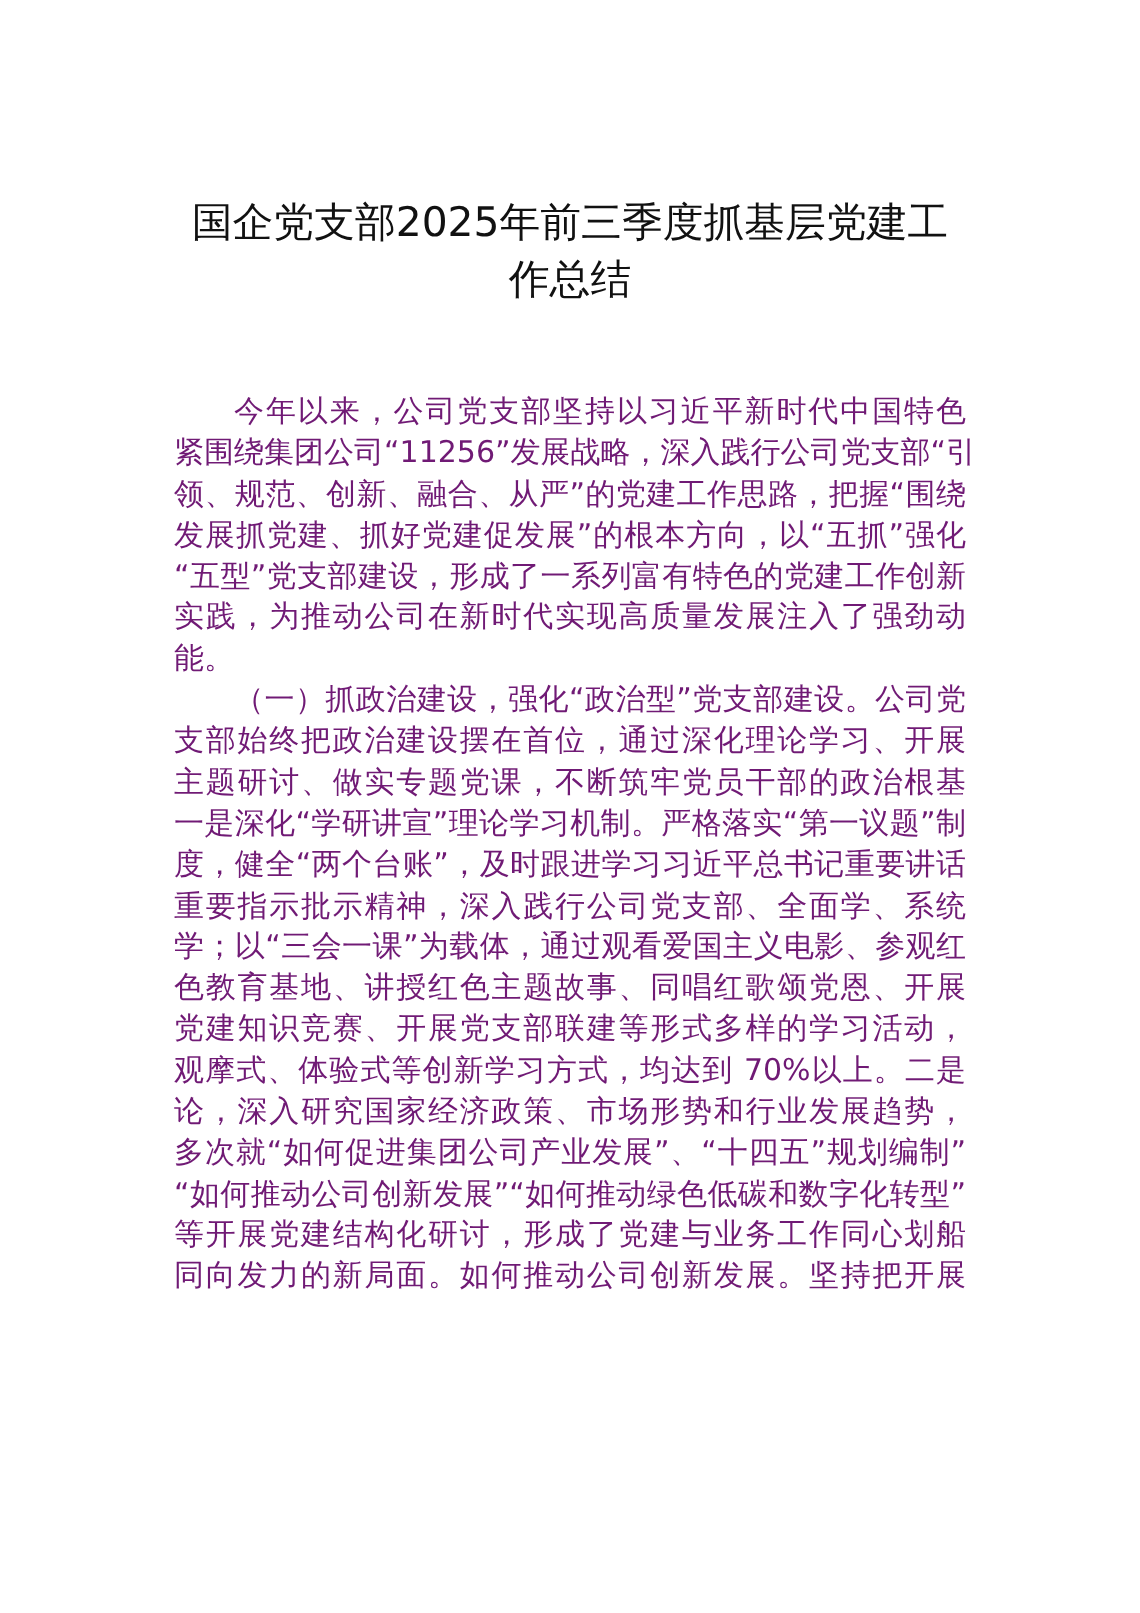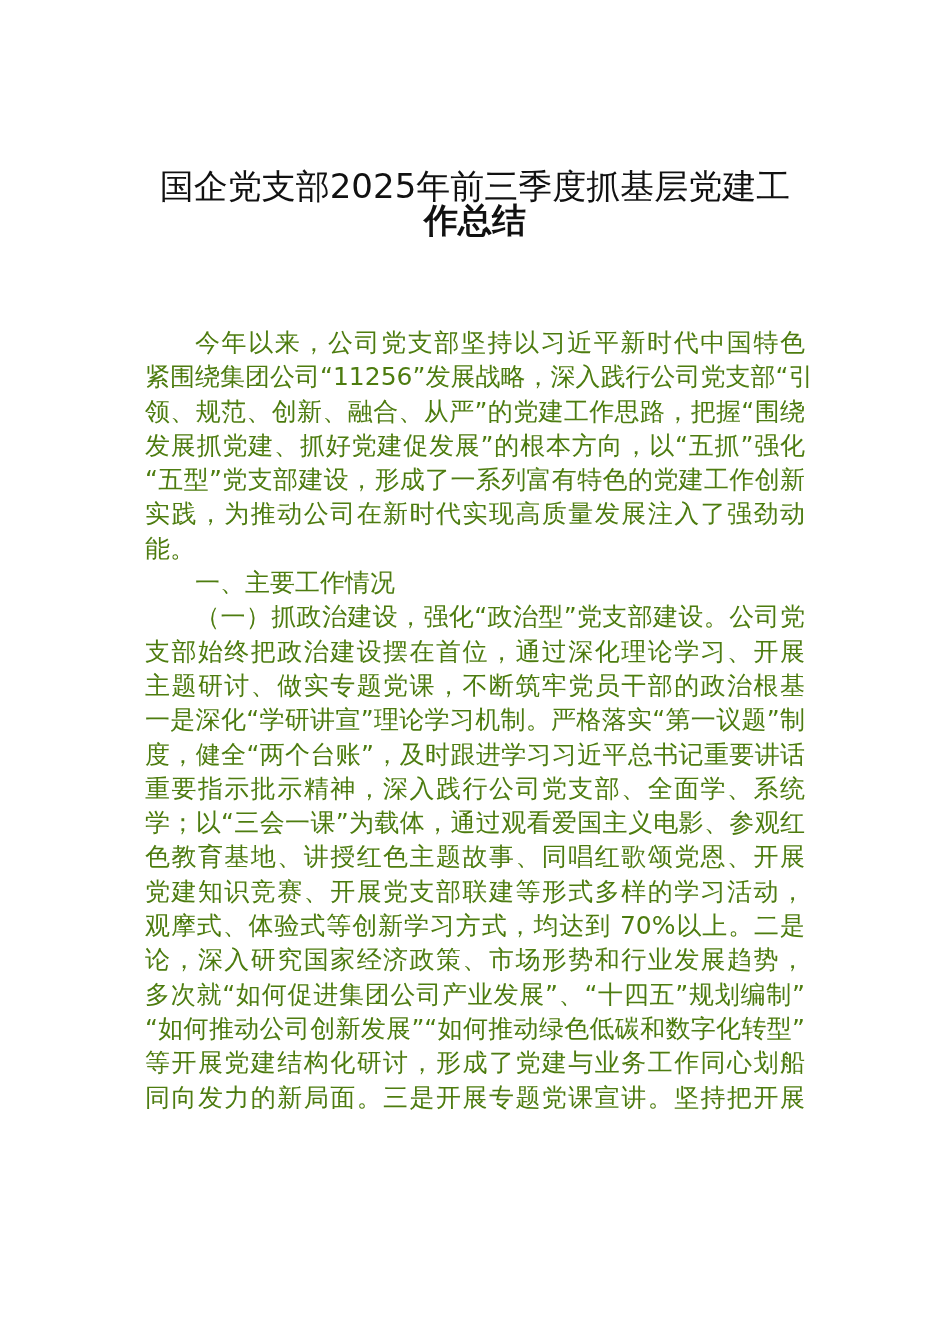--- a/index.html
+++ b/index.html
@@ -28,35 +28,35 @@
       left: 0;
       width: 950px;
       text-align: center;
       font-size: 34px;
       letter-spacing: 0px;
       line-height: 40px;
       color: #111;
       white-space: nowrap;
     }
     .title-line-1 { top: 166px; }
-    .title-line-2 { top: 200px; font-weight: bold; }
+    .title-line-2 { top: 213px; }
     .body-text {
       position: absolute;
       left: 145px;
       top: 326px;
       width: 660px;
     }
     .line {
       height: 34.3px;
       line-height: 34.3px;
       font-size: 25px;
       white-space: nowrap;
       text-align: justify;
       text-align-last: justify;
-      color: #4d7c0f;
+      color: #701a75;
     }
     .line.indent {
       padding-left: 50px;
     }
     .line.last {
       text-align-last: left;
     }
   </style>
 </head>
 <body>
@@ -66,30 +66,29 @@
   <div class="title title-line-2">作总结</div>
 
   <div class="body-text" id="body-text">
       <div class="line indent">今年以来，公司党支部坚持以习近平新时代中国特色</div>
       <div class="line">紧围绕集团公司“11256”发展战略，深入践行公司党支部“引</div>
       <div class="line">领、规范、创新、融合、从严”的党建工作思路，把握“围绕</div>
       <div class="line">发展抓党建、抓好党建促发展”的根本方向，以“五抓”强化</div>
       <div class="line">“五型”党支部建设，形成了一系列富有特色的党建工作创新</div>
       <div class="line">实践，为推动公司在新时代实现高质量发展注入了强劲动</div>
       <div class="line last">能。</div>
-      <div class="line indent last">一、主要工作情况</div>
       <div class="line indent">（一）抓政治建设，强化“政治型”党支部建设。公司党</div>
       <div class="line">支部始终把政治建设摆在首位，通过深化理论学习、开展</div>
       <div class="line">主题研讨、做实专题党课，不断筑牢党员干部的政治根基</div>
       <div class="line">一是深化“学研讲宣”理论学习机制。严格落实“第一议题”制</div>
       <div class="line">度，健全“两个台账”，及时跟进学习习近平总书记重要讲话</div>
       <div class="line">重要指示批示精神，深入践行公司党支部、全面学、系统</div>
       <div class="line">学；以“三会一课”为载体，通过观看爱国主义电影、参观红</div>
       <div class="line">色教育基地、讲授红色主题故事、同唱红歌颂党恩、开展</div>
       <div class="line">党建知识竞赛、开展党支部联建等形式多样的学习活动，</div>
       <div class="line">观摩式、体验式等创新学习方式，均达到 70%以上。二是</div>
       <div class="line">论，深入研究国家经济政策、市场形势和行业发展趋势，</div>
       <div class="line">多次就“如何促进集团公司产业发展”、“十四五”规划编制”</div>
       <div class="line">“如何推动公司创新发展”“如何推动绿色低碳和数字化转型”</div>
       <div class="line">等开展党建结构化研讨，形成了党建与业务工作同心划船</div>
-      <div class="line">同向发力的新局面。三是开展专题党课宣讲。坚持把开展</div>
+      <div class="line">同向发力的新局面。如何推动公司创新发展。坚持把开展</div>
     </div>
 </div>
 
 </body></html>

